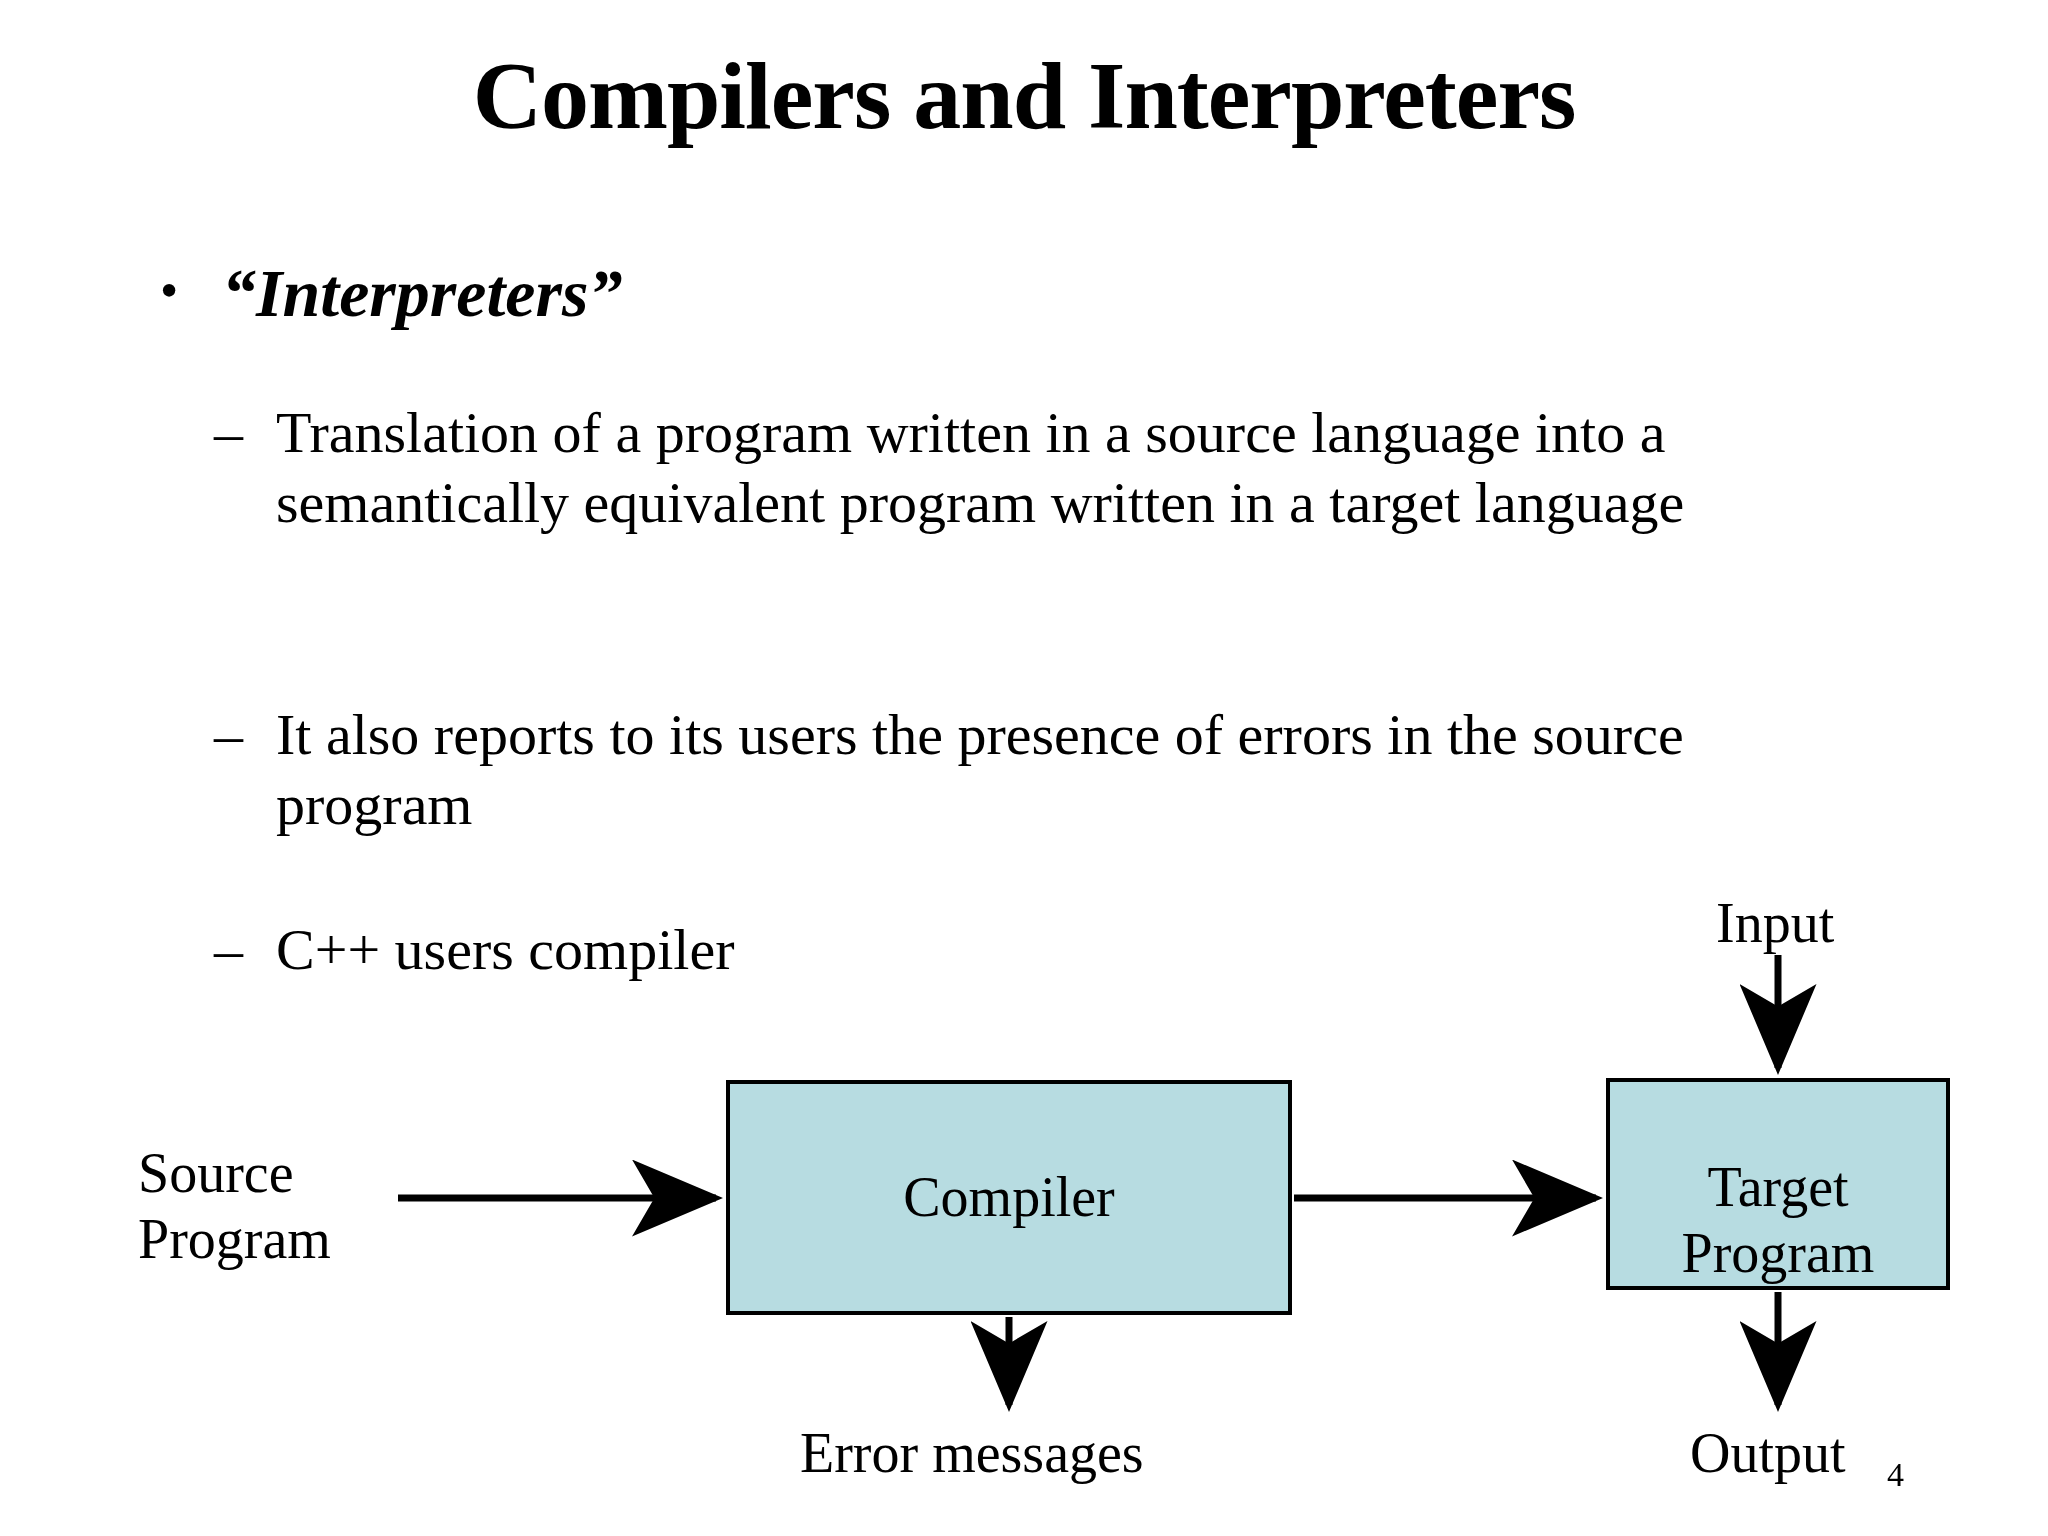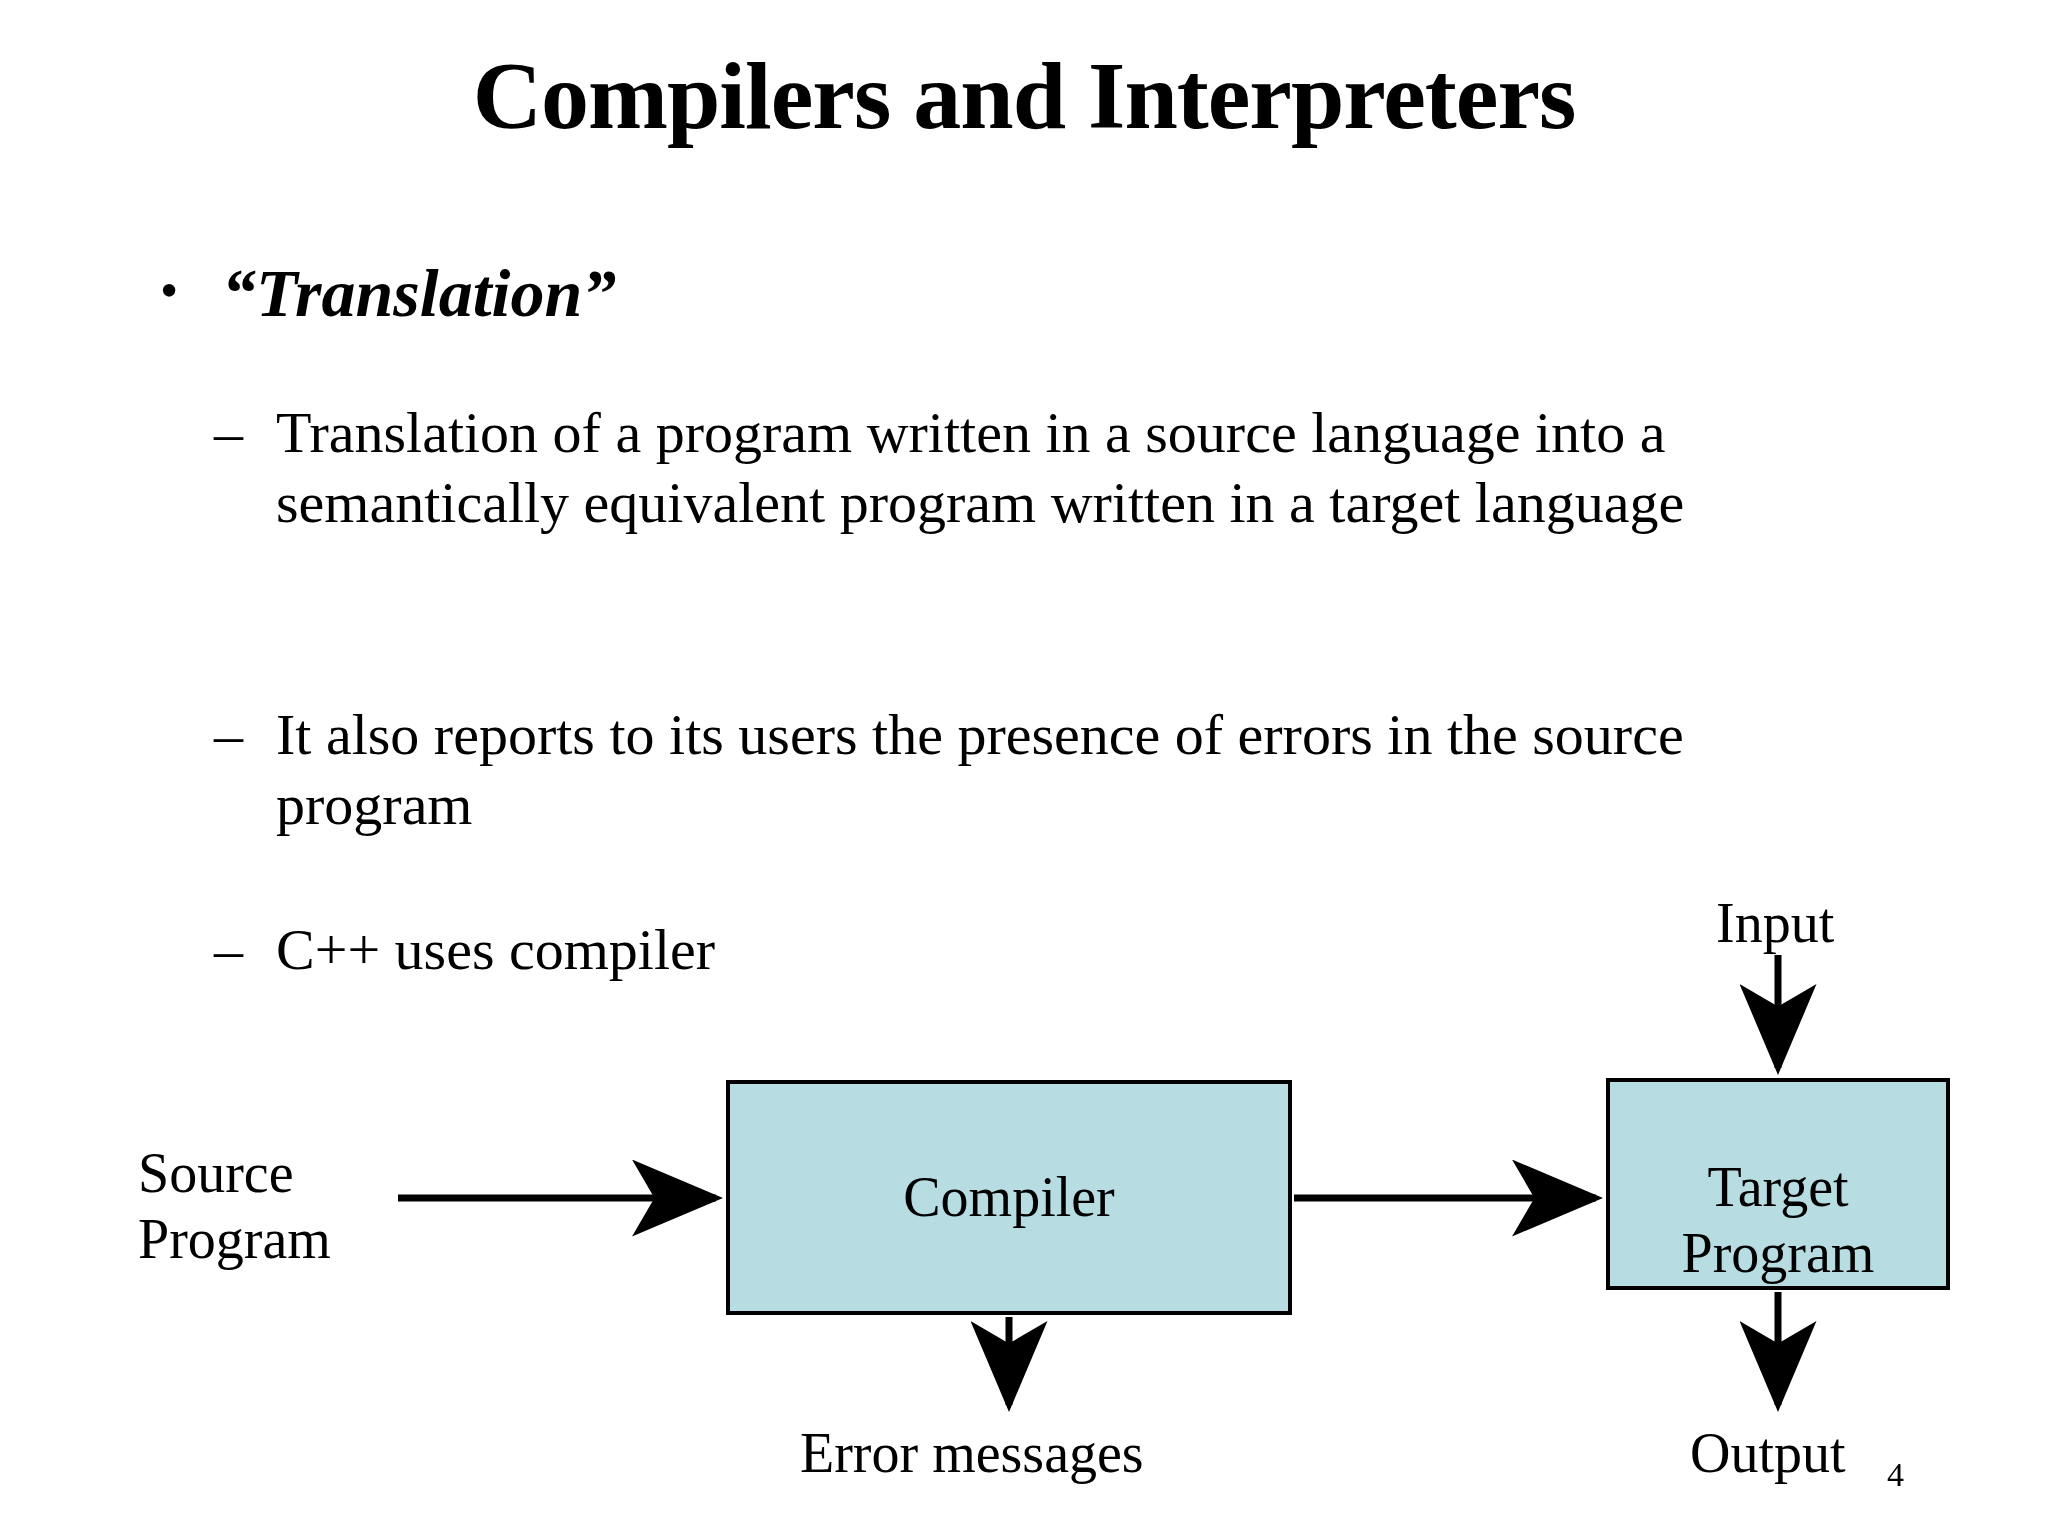--- a/index.html
+++ b/index.html
@@ -141,33 +141,33 @@
   }
 </style>
 </head>
 <body>
 
 <div id="slide">
 
   <div id="slide-title">Compilers and Interpreters</div>
 
   <div class="bullet-l1">
-    <span class="marker">•</span><span>“Translation”</span>
+    <span class="marker">•</span><span>“Interpreters”</span>
   </div>
 
   <div class="bullet-l2" id="sub-1">
     <span class="marker">–</span><span>Translation of a program written in a source language into a semantically equivalent program written in a target language</span>
   </div>
 
   <div class="bullet-l2" id="sub-2">
     <span class="marker">–</span><span>It also reports to its users the presence of errors in the source program</span>
   </div>
 
   <div class="bullet-l2" id="sub-3">
-    <span class="marker">–</span><span>C++ uses compiler</span>
+    <span class="marker">–</span><span>C++ users compiler</span>
   </div>
 
   <div id="diagram">
 
     <svg id="arrows" width="2048" height="1536">
       <defs>
         <marker id="ah" markerWidth="13" markerHeight="11" refX="12" refY="5.5" orient="auto" markerUnits="strokeWidth">
           <path d="M0,0 L13,5.5 L0,11 L3.2,5.5 z" fill="#000000"></path>
         </marker>
       </defs>

